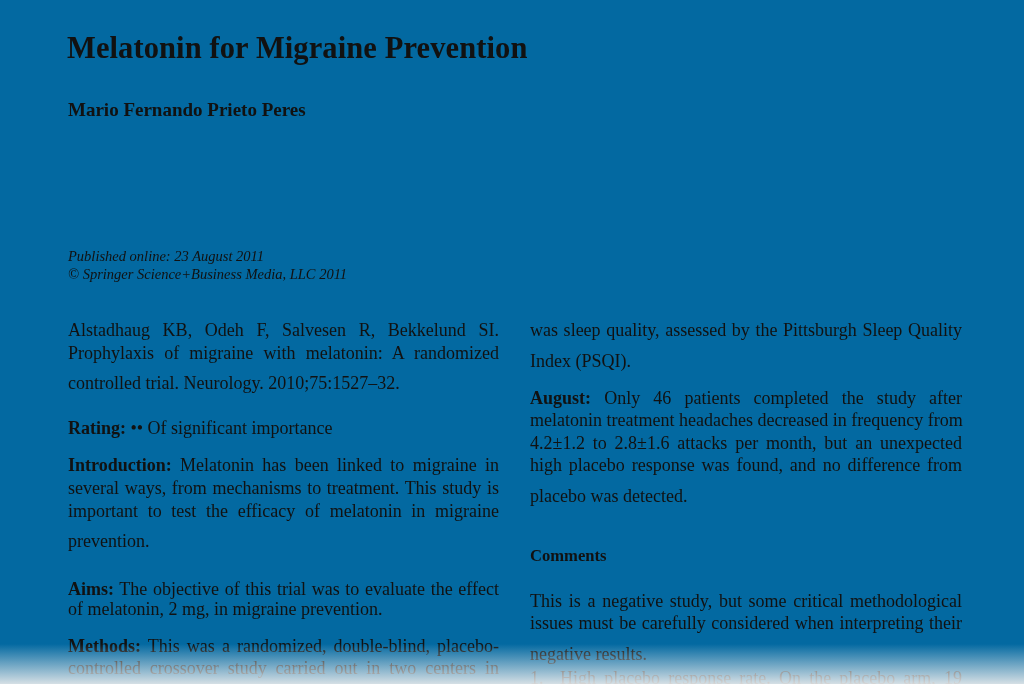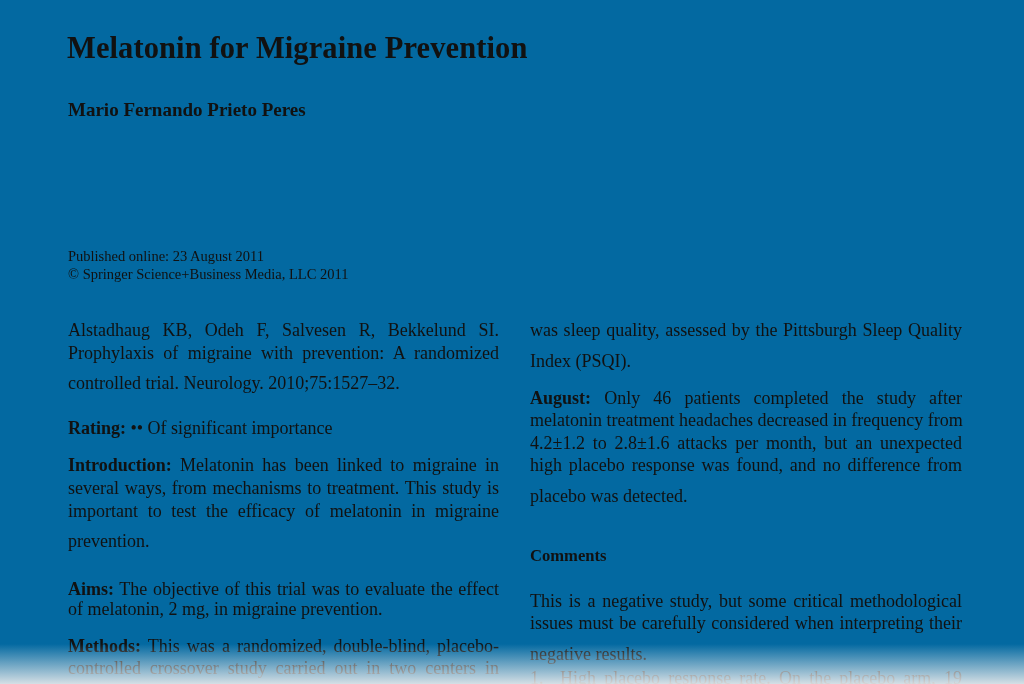--- a/index.html
+++ b/index.html
@@ -16,21 +16,21 @@
   }
   .title {
     position: absolute; left: 67px; top: 31px;
     font-size: 30.5px; font-weight: bold; letter-spacing: 0.1px; color: #111;
     white-space: nowrap;
   }
   .author {
     position: absolute; left: 68px; top: 99px;
     font-size: 19px; font-weight: bold; white-space: nowrap;
   }
-  .meta { position: absolute; left: 68px; font-size: 14.5px; white-space: nowrap; }
+  .meta { position: absolute; left: 68px; font-size: 14.5px; white-space: nowrap; font-style: italic; }
   .line {
     position: absolute; font-size: 18px; line-height: 20px; white-space: nowrap;
     text-align: justify; text-align-last: justify;
   }
   .line.last { text-align-last: left; margin-top: 8px; }
   .col-l { left: 68px; width: 431px; }
   .col-r { left: 530px; width: 432px; }
   b.label { font-weight: bold; }
   .heading { position: absolute; left: 530px; font-size: 16.6px; font-weight: bold; }
   .list-num { display: inline-block; width: 30px; text-align-last: left; }
@@ -41,21 +41,21 @@
 <div class="page">
 
   <div class="title">Melatonin for Migraine Prevention</div>
   <div class="author">Mario Fernando Prieto Peres</div>
 
   <div class="meta" style="top:248px">Published online: 23 August 2011</div>
   <div class="meta" style="top:266px">© Springer Science+Business Media, LLC 2011</div>
 
   <div>
     <div class="line col-l" style="top:320px">Alstadhaug KB, Odeh F, Salvesen R, Bekkelund SI.</div>
-    <div class="line col-l" style="top:343px">Prophylaxis of migraine with prevention: A randomized</div>
+    <div class="line col-l" style="top:343px">Prophylaxis of migraine with melatonin: A randomized</div>
     <div class="line col-l last" style="top:365px">controlled trial. Neurology. 2010;75:1527–32.</div>
 
     <div class="line col-l last" style="top:410px"><b class="label">Rating:</b><span> •• Of significant importance</span></div>
 
     <div class="line col-l" style="top:455px"><b class="label">Introduction:</b><span> Melatonin has been linked to migraine in</span></div>
     <div class="line col-l" style="top:478px">several ways, from mechanisms to treatment. This study is</div>
     <div class="line col-l" style="top:501px">important to test the efficacy of melatonin in migraine</div>
     <div class="line col-l last" style="top:523px">prevention.</div>
 
     <div class="line col-l" style="top:579px"><b class="label">Aims:</b><span> The objective of this trial was to evaluate the effect</span></div>

